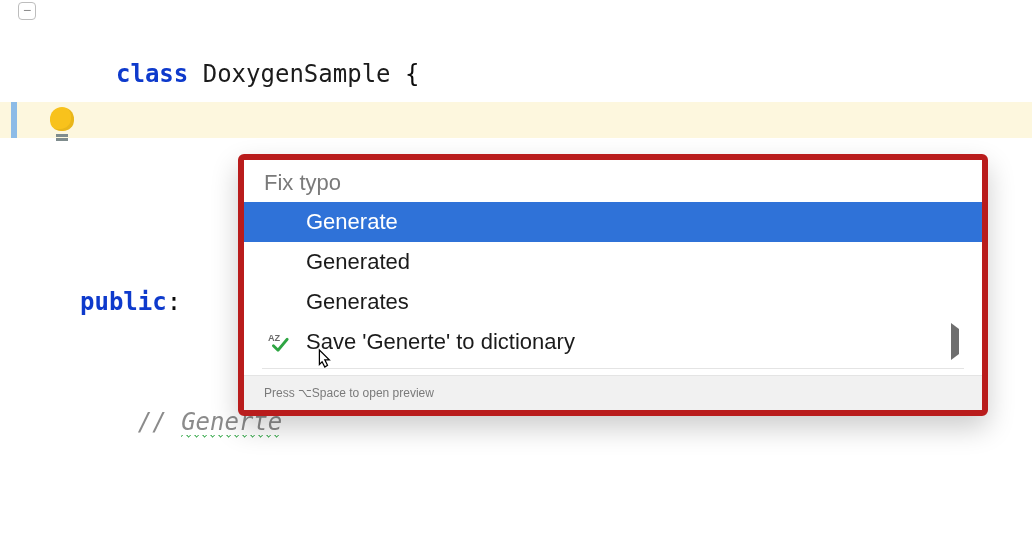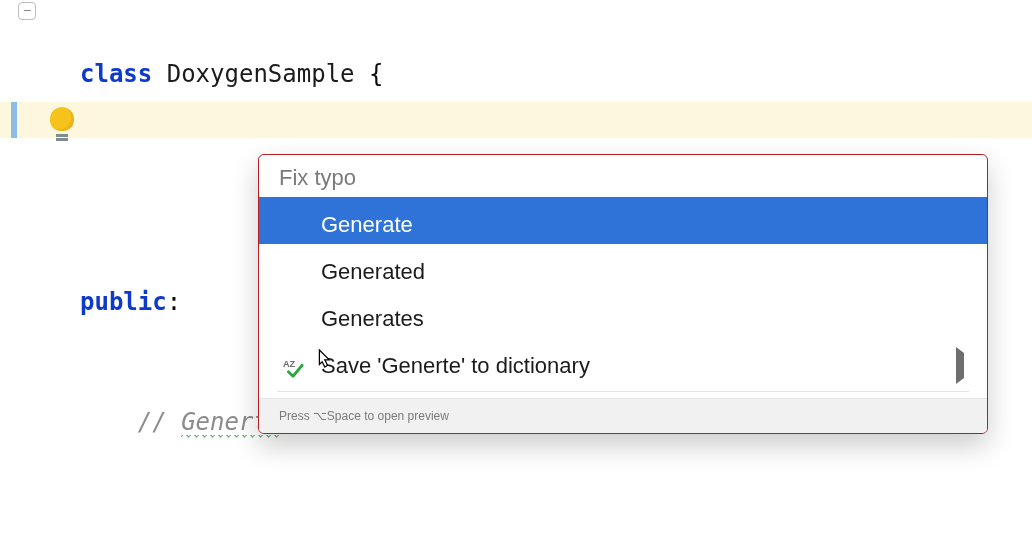--- a/index.html
+++ b/index.html
@@ -72,40 +72,39 @@
     text-align:center;
   }
 
   
   .popup {
     position:absolute;
     top:154px;
     left:238px;
     right:44px;
     background:#ffffff;
-    border:1px solid #b91c1c;
+    border:6px solid #b91c1c;
     box-shadow: 0 12px 28px rgba(0,0,0,0.20);
     border-radius:6px;
     font-family: -apple-system, Helvetica, Arial, sans-serif;
     font-size:22px;
     color:#1b1b1b;
     z-index:5;
     overflow:hidden;
-    margin-left:20px;
   }
   .popup-section-title {
     padding:10px 20px 6px;
     color:#7a7a7a;
   }
   .popup-row {
     display:flex;
-    align-items:flex-end;
+    align-items:center;
     gap:14px;
     padding:6px 20px;
-    height:47px;
+    height:40px;
   }
   .popup-row.selected { background:#2f72d8; color:#ffffff; }
   .row-icon { flex:0 0 28px; display:flex; align-items:center; justify-content:center; }
   .row-label { flex:1 1 auto; }
   .row-sub  { flex:0 0 14px; text-align:center; color:#6e6e6e; }
   .popup-sep { border-top:1px solid #e4e4e4; margin:6px 18px; }
   .popup-footer {
     border-top:1px solid #e4e4e4;
     background:#f1f1f1;
     color:#7a7a7a;
@@ -133,21 +132,21 @@
 <body>
 
 <div class="hl-line" style="top:102px;height:36px;"></div>
 <div class="caret-stripe" style="top:102px;height:36px;"></div>
 
 <div class="collapse-knob" style="top:2px;">−</div>
 
 <div class="bulb" style="top:107px;"></div>
 
 <div class="editor">
-  <div class="line" style="padding-left:40px;"><span class="gutter"></span><span class="code"><span class="kw">class</span><span> </span><span class="ident">DoxygenSample</span><span class="punc"> {</span></span></div>
+  <div class="line" style="padding-left:40px;margin-left:36px;"><span class="gutter"></span><span class="code"><span class="kw">class</span><span> </span><span class="ident">DoxygenSample</span><span class="punc"> {</span></span></div>
 
   <div class="line" style="height:24px;"></div>
 
   <div class="line" style="padding-left:40px;"><span class="gutter"></span><span class="code"><span class="kw">public</span><span class="punc">:</span></span></div>
 
   <div class="line" style="padding-left:40px;"><span class="gutter"></span><span class="code"><span>    </span><span class="comment">// </span><span class="comment typo">Generte</span></span></div>
 
   <div class="line" style="height:20px;"></div>
 
   

